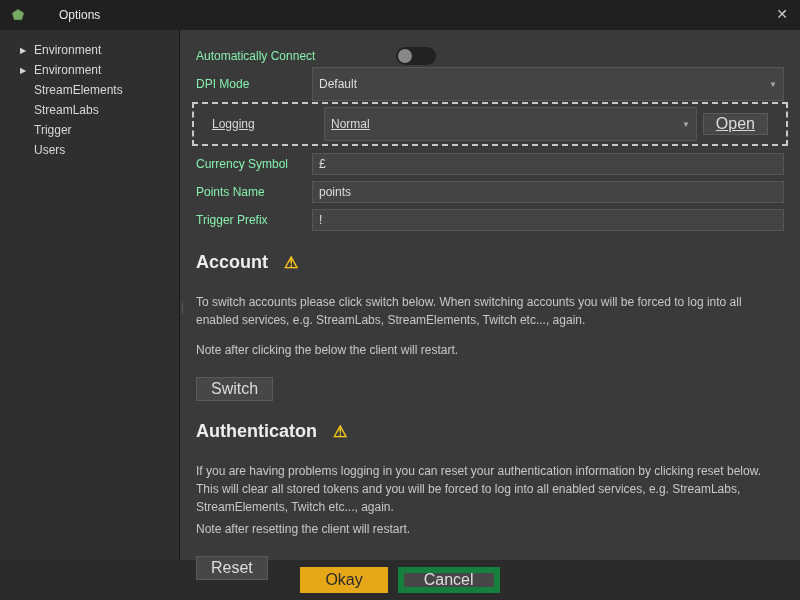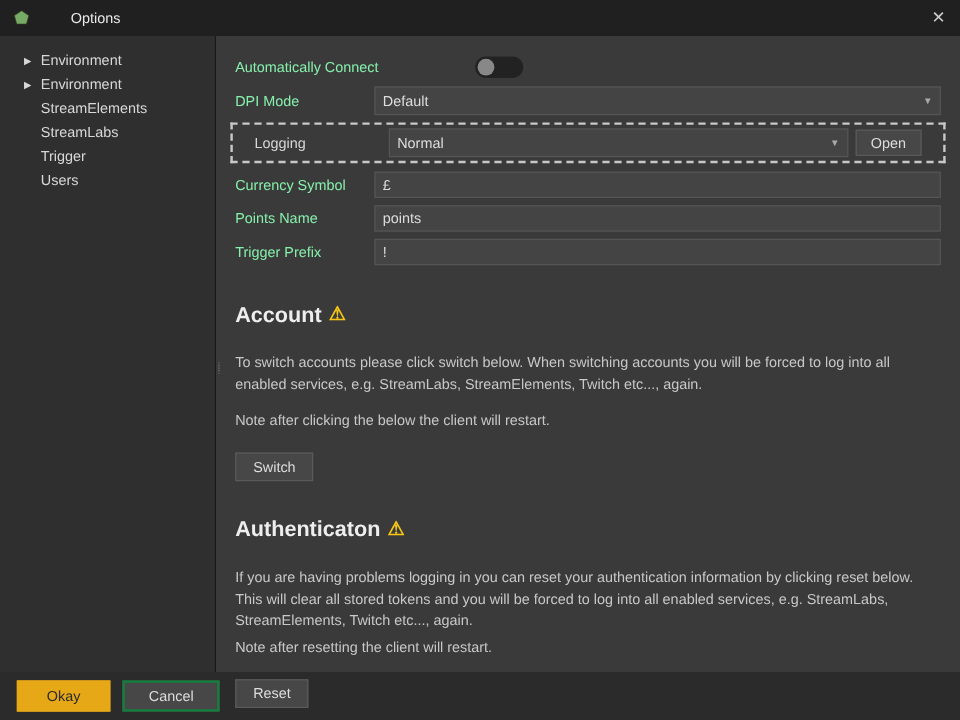--- a/index.html
+++ b/index.html
@@ -67,21 +67,21 @@
     position: absolute;
     left: 2px; top: 2px;
     width: 14px; height: 14px;
     background: #888;
     border-radius: 50%;
   }
   .select {
     flex: 1;
     background: #444;
     border: 1px solid #555;
-    height: 24px;
+    height: 34px;
     display: flex;
     align-items: center;
     padding: 0 6px;
     position: relative;
     color: #ddd;
   }
   .select .chev { position: absolute; right: 6px; font-size: 8px; color: #aaa; }
   .input {
     flex: 1;
     background: #444;
@@ -94,61 +94,63 @@
   }
   .btn {
     background: #474747;
     border: 1px solid #5a5a5a;
     color: #ddd;
     height: 24px;
     padding: 0 14px;
     display: inline-flex;
     align-items: center;
     cursor: pointer;
-    font-size: 12px;
+    font-size: 16px;
   }
   .btn.small { height: 22px; padding: 0 12px; margin-left:6px;}
   .highlight-row {
     display: flex;
     align-items: center;
     border: 2px dashed #c8c8c8;
     padding: 3px 18px;
     margin: 2px -4px;
+    text-decoration: underline;
   }
   .section-title {
     font-size: 18px;
     font-weight: 600;
     color: #eee;
-    margin-top: 26px;
-    display: flex;
-    gap: 6px;
+    margin-top: 16px;
+    display: flex;
+    align-items: center;
+    gap: 16px;
   }
   .warn { color: #f5c518; font-size: 16px; }
   .paragraph { color: #c8c8c8; line-height: 1.5; margin-top:16px; }
   .drag-dots { position: absolute; left: 1px; top: 275px; color:#666; font-size:10px; line-height:3px;}
   .footer {
     height: 40px;
     background: #2b2b2b;
     display: flex;
-    justify-content: flex-start;
+    justify-content: center;
     align-items: center;
     padding: 0 14px;
     gap: 10px;
     border-radius: 13px;
   }
   .btn.primary {
     background: #e6a817;
     color: #2b2b2b;
     border: 1px solid #e6a817;
     height: 26px;
     padding: 0 24px;
   }
   .btn.secondary {
     background: #474747;
-    border: 2px solid #15803d;
+    border: 6px solid #15803d;
     height: 26px;
     padding: 0 20px;
   }
 </style>
 </head>
 <body>
 
 <div class="titlebar">
   <span class="icon">
     <svg width="14" height="14" viewBox="0 0 14 14">

